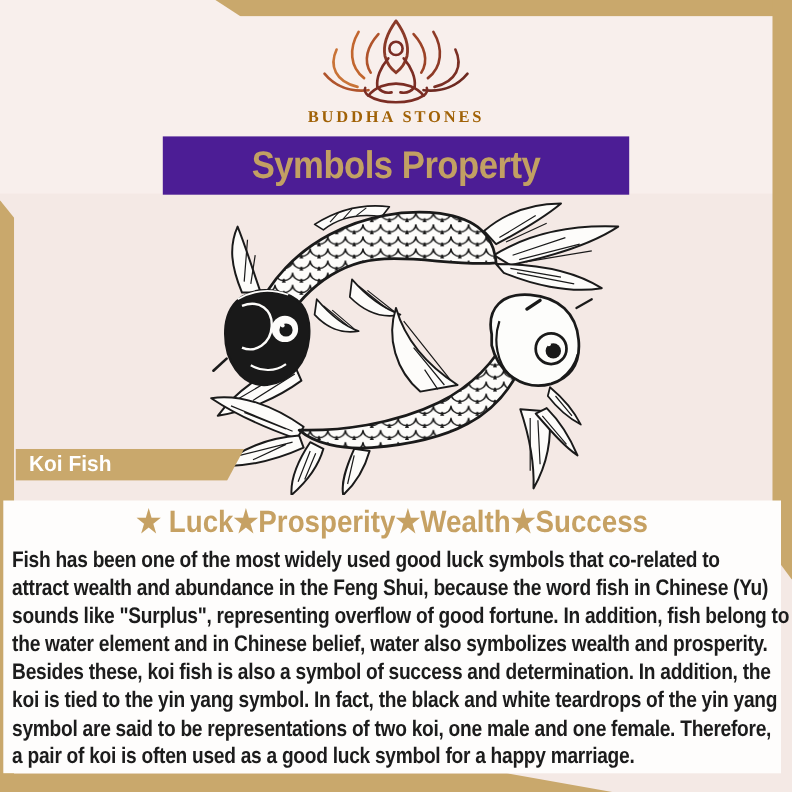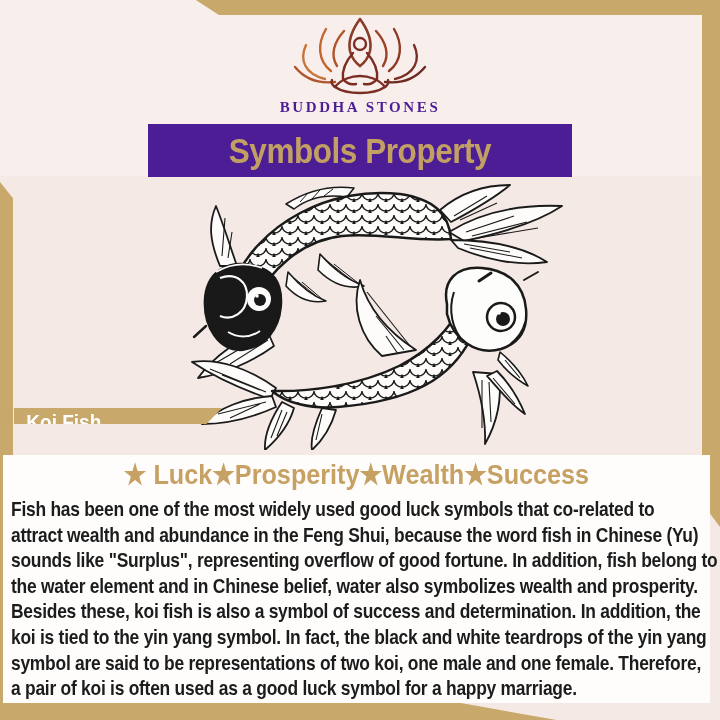--- a/index.html
+++ b/index.html
@@ -18,30 +18,30 @@
   .frame-right{left:702px;top:0;width:18px;height:527px;
     clip-path:polygon(0 0,100% 0,100% 100%,0 95.4%);}
   .frame-left{left:0;top:182px;width:13px;height:538px;
     clip-path:polygon(0 0,100% 3%,100% 100%,0 100%);}
   .frame-bottom{left:0;top:703px;width:720px;height:17px;
     clip-path:polygon(0 0,64% 0,77.3% 100%,0 100%);z-index:6;}
   
   .logo{left:285px;top:16px;width:150px;height:82px;}
   .brand-name{left:0;top:99px;width:720px;text-align:center;
     font-family:"Liberation Serif",serif;font-size:15px;font-weight:700;
-    letter-spacing:2.6px;color:#4c1d95;}
+    letter-spacing:2.6px;color:#a16207;}
   
   .title-banner{left:148px;top:124px;width:424px;height:53px;background:#4c1d95;}
   .title-banner span{display:block;width:100%;line-height:53px;text-align:center;
     font-size:35px;font-weight:700;color:#c2a063;letter-spacing:-0.5px;
     transform:scaleX(0.9);transform-origin:center;}
   
   .koi-art{left:170px;top:180px;width:400px;height:270px;}
   
-  .section-banner{left:14px;top:408px;width:208px;height:16px;background:#c9a86c;
+  .section-banner{left:14px;top:408px;width:208px;height:29px;background:#c9a86c;
     clip-path:polygon(0 0,100% 0,92.5% 100%,0 100%);z-index:4;}
   .section-banner span{display:block;line-height:29px;padding-left:13px;
     font-size:20px;font-weight:700;color:#ffffff;letter-spacing:0;
     transform:scaleX(0.95);transform-origin:left center;white-space:nowrap;}
   
   .panel{left:3px;top:455px;width:707px;height:248px;background:#fefdfc;z-index:2;}
   .highlights{display:block;margin-top:3px;width:100%;text-align:center;
     font-size:28px;font-weight:700;color:#c6a163;white-space:nowrap;
     transform:scaleX(0.9);transform-origin:center;}
   .para{margin:5px 0 0 8px;}

